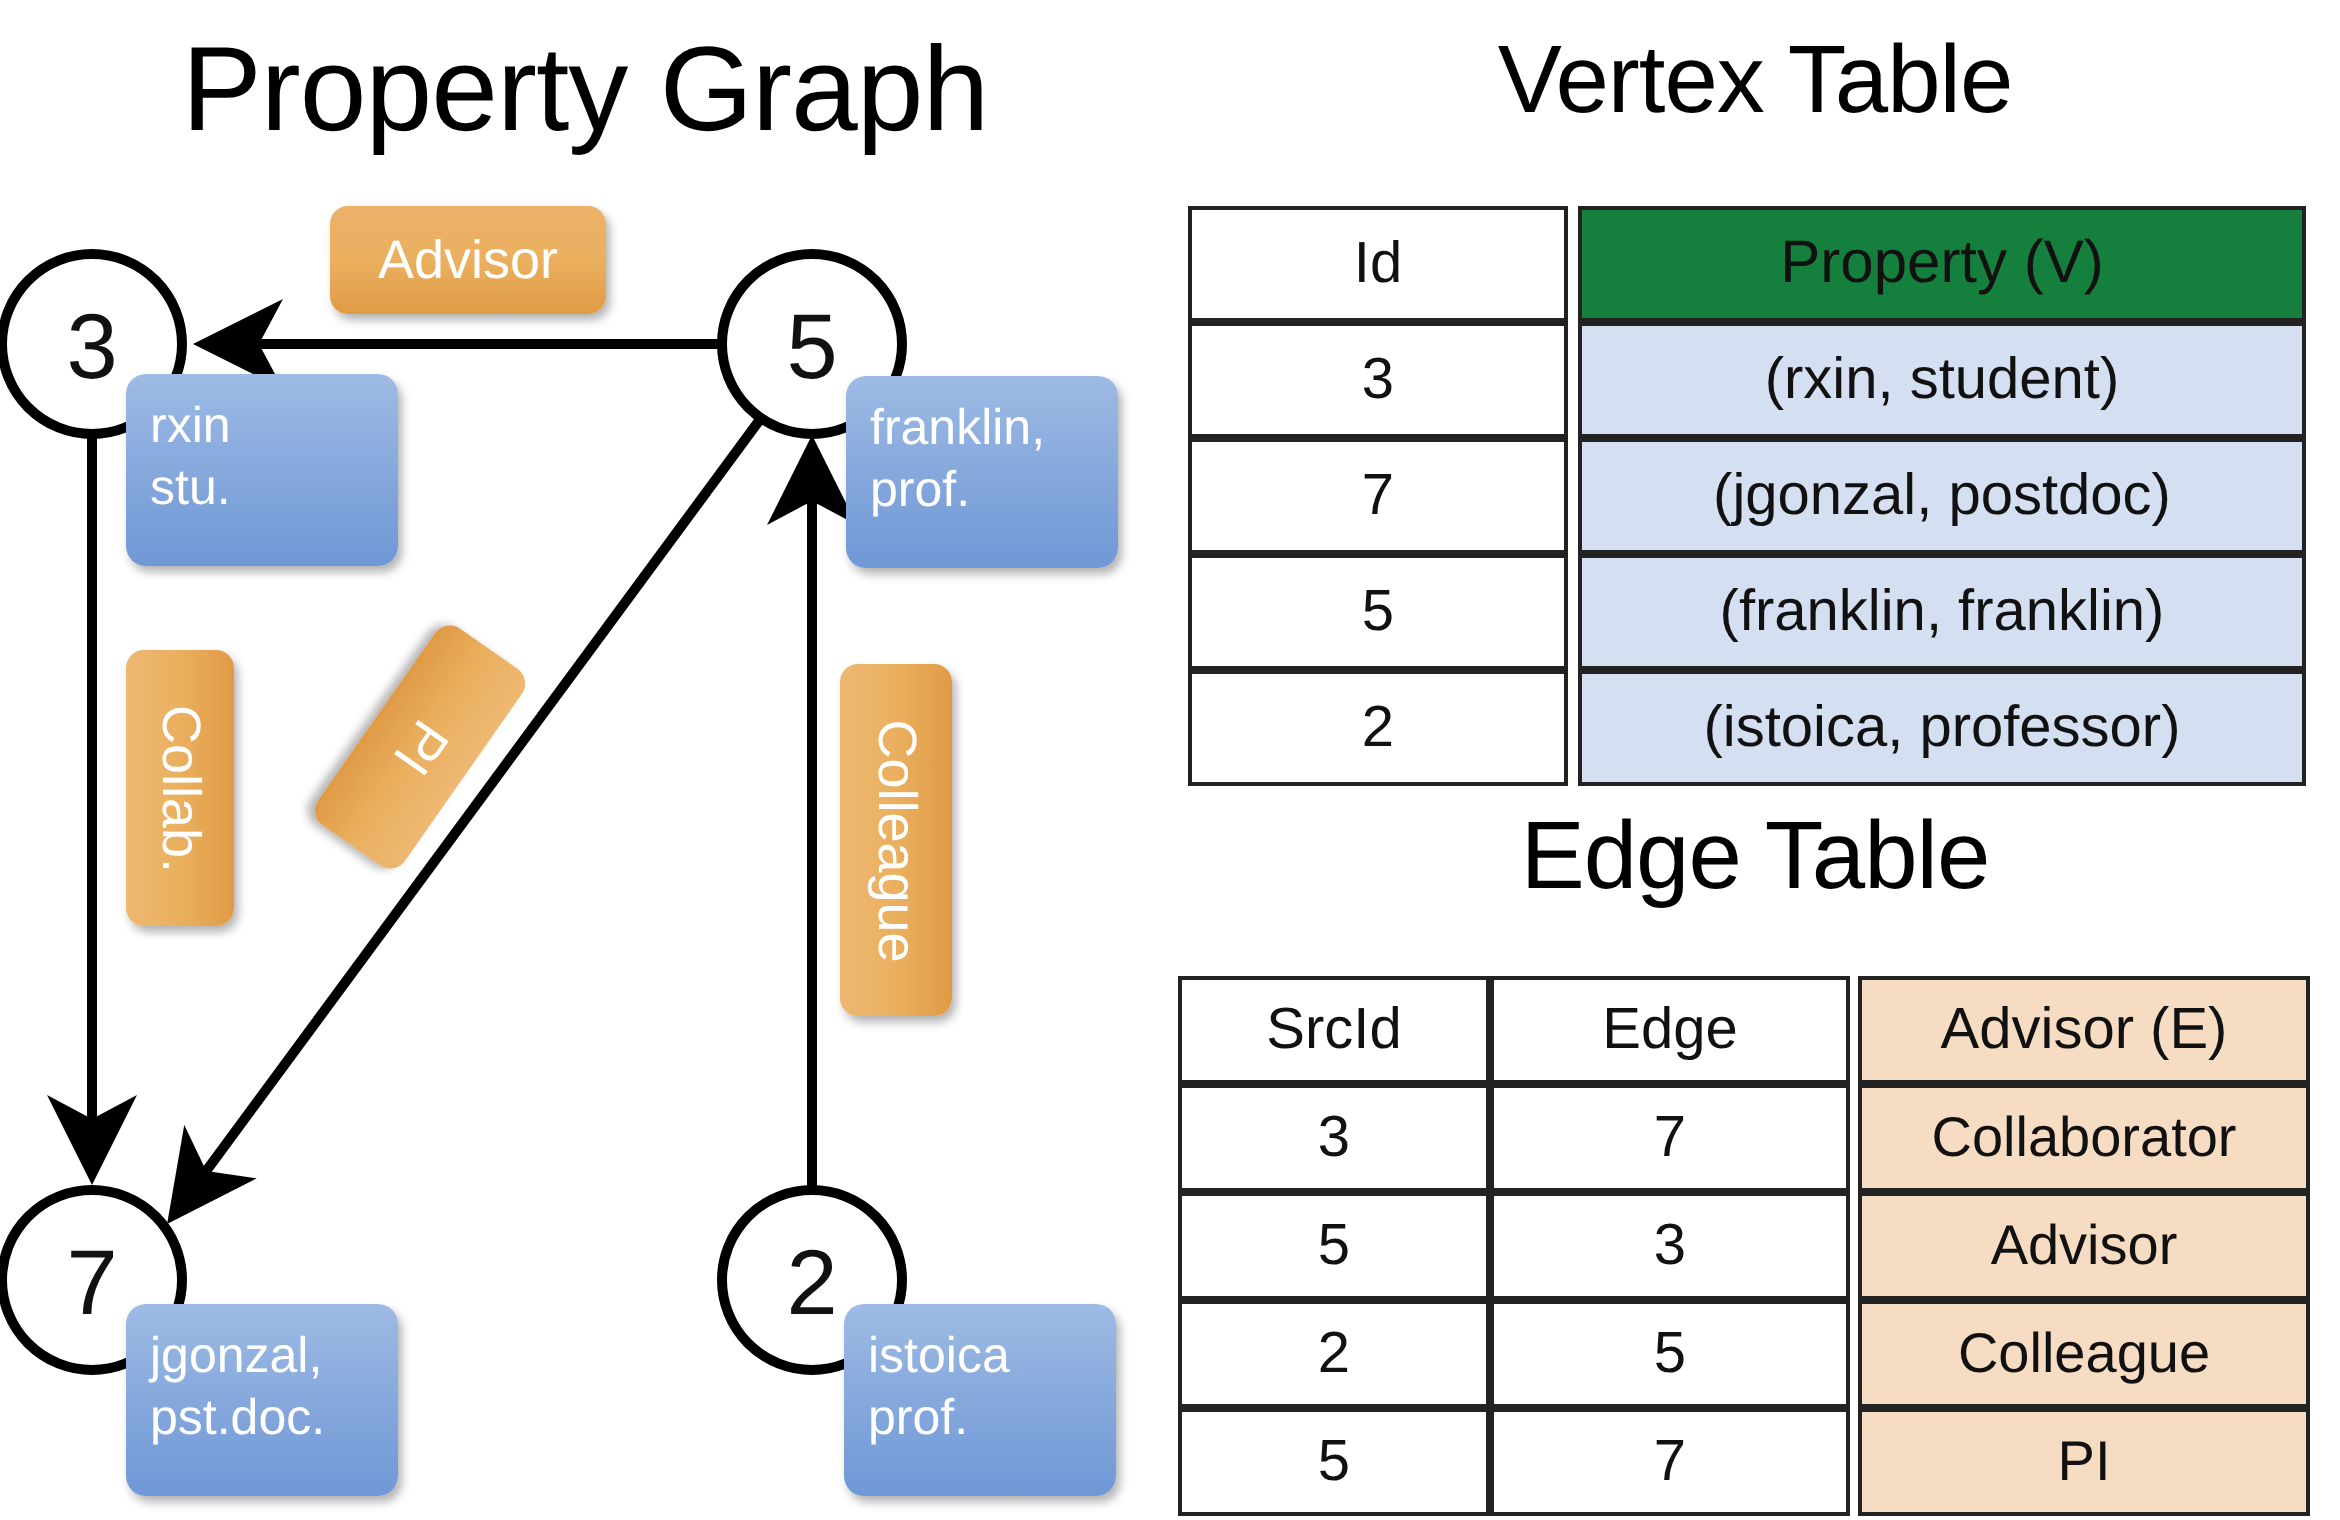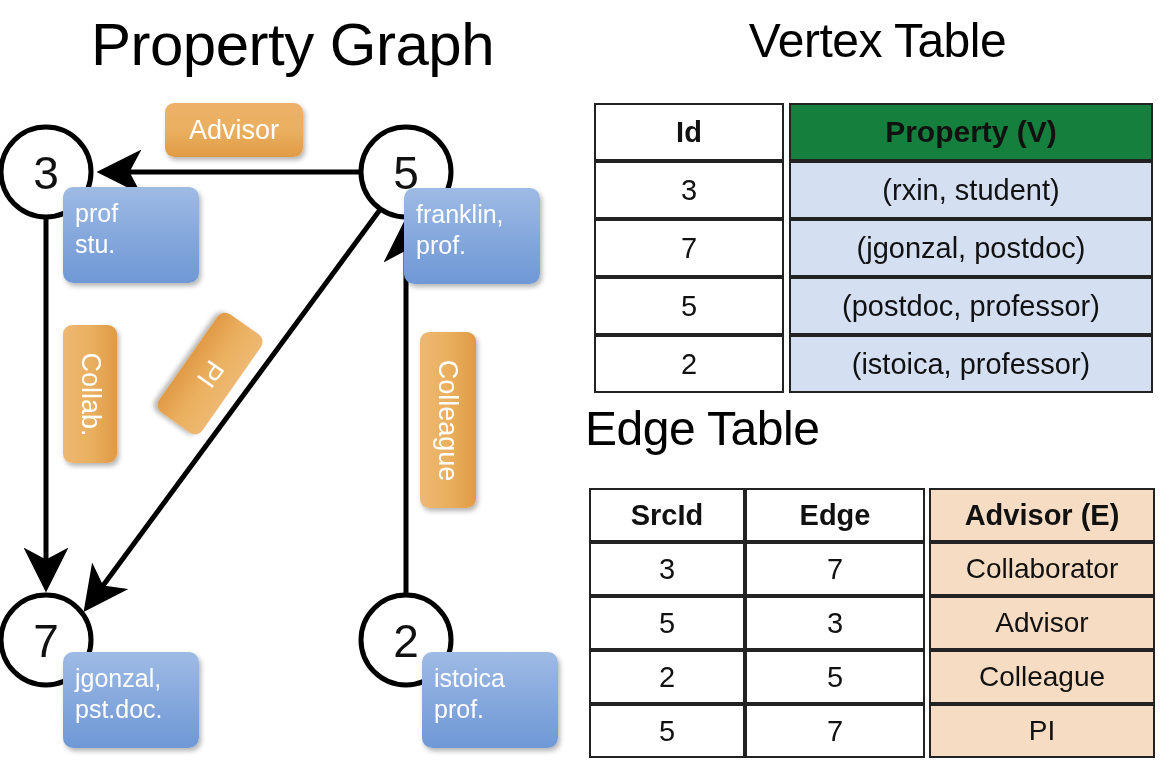--- a/index.html
+++ b/index.html
@@ -32,21 +32,21 @@
     line-height: 62px;
   }
   #title-vertex-table {
     left: 585px; top: 12px; width: 585px;
     text-align: center;
     font-size: 48px;
     line-height: 58px;
   }
   #title-edge-table {
     left: 585px; top: 400px; width: 585px;
-    text-align: left;
+    text-align: center;
     font-size: 48px;
     line-height: 58px;
   }
 
   
   #graph-area {
     position: absolute;
     left: 0; top: 85px;
     width: 585px; height: 675px;
   }
@@ -139,21 +139,21 @@
   }
   .data-table td, .data-table th {
     border: 2px solid #222222;
     text-align: center;
     font-weight: 300;
     color: #111111;
     padding: 0;
     vertical-align: middle;
   }
   .data-table th {
-    font-weight: bold;
+    font-weight: normal;
   }
 
   
   #vertex-table {
     left: 594px; top: 103px;
   }
   #vertex-table .col-id   { width: 186px; height: 54px; font-size: 29px; }
   #vertex-table .col-prop { width: 360px; height: 54px; font-size: 29px;
                             background: #d4dff2; }
   #vertex-table th.col-id   { font-size: 29px; }
@@ -205,25 +205,25 @@
       <circle cx="46" cy="555" r="45" fill="#ffffff" stroke="#000000" stroke-width="5"></circle>
       <circle cx="406" cy="555" r="45" fill="#ffffff" stroke="#000000" stroke-width="5"></circle>
     </svg>
 
     <div class="node-label" style="left:23px; top:65px;">3</div>
     <div class="node-label" style="left:383px; top:65px;">5</div>
     <div class="node-label" style="left:23px; top:533px;">7</div>
     <div class="node-label" style="left:383px; top:533px;">2</div>
 
     <div class="prop-box" style="left:63px; top:102px; width:136px; height:96px;">
-      <span class="l1">prof</span>
+      <span class="l1">rxin</span>
       <span class="l2">stu.</span>
     </div>
 
-    <div class="prop-box" style="left:404px; top:103px; width:136px; height:96px;">
+    <div class="prop-box" style="left:423px; top:103px; width:136px; height:96px;">
       <span class="l1">franklin,</span>
       <span class="l2">prof.</span>
     </div>
 
     <div class="prop-box" style="left:63px; top:567px; width:136px; height:96px;">
       <span class="l1">jgonzal,</span>
       <span class="l2">pst.doc.</span>
     </div>
 
     <div class="prop-box" style="left:422px; top:567px; width:136px; height:96px;">
@@ -263,21 +263,21 @@
         <td class="col-prop">(rxin, student)</td>
       </tr>
       <tr>
         <td class="col-id">7</td>
         <td class="spacer"></td>
         <td class="col-prop">(jgonzal, postdoc)</td>
       </tr>
       <tr>
         <td class="col-id">5</td>
         <td class="spacer"></td>
-        <td class="col-prop">(postdoc, professor)</td>
+        <td class="col-prop">(franklin, franklin)</td>
       </tr>
       <tr>
         <td class="col-id">2</td>
         <td class="spacer"></td>
         <td class="col-prop">(istoica, professor)</td>
       </tr>
     </tbody>
   </table>
 
   <table class="data-table" id="edge-table">

